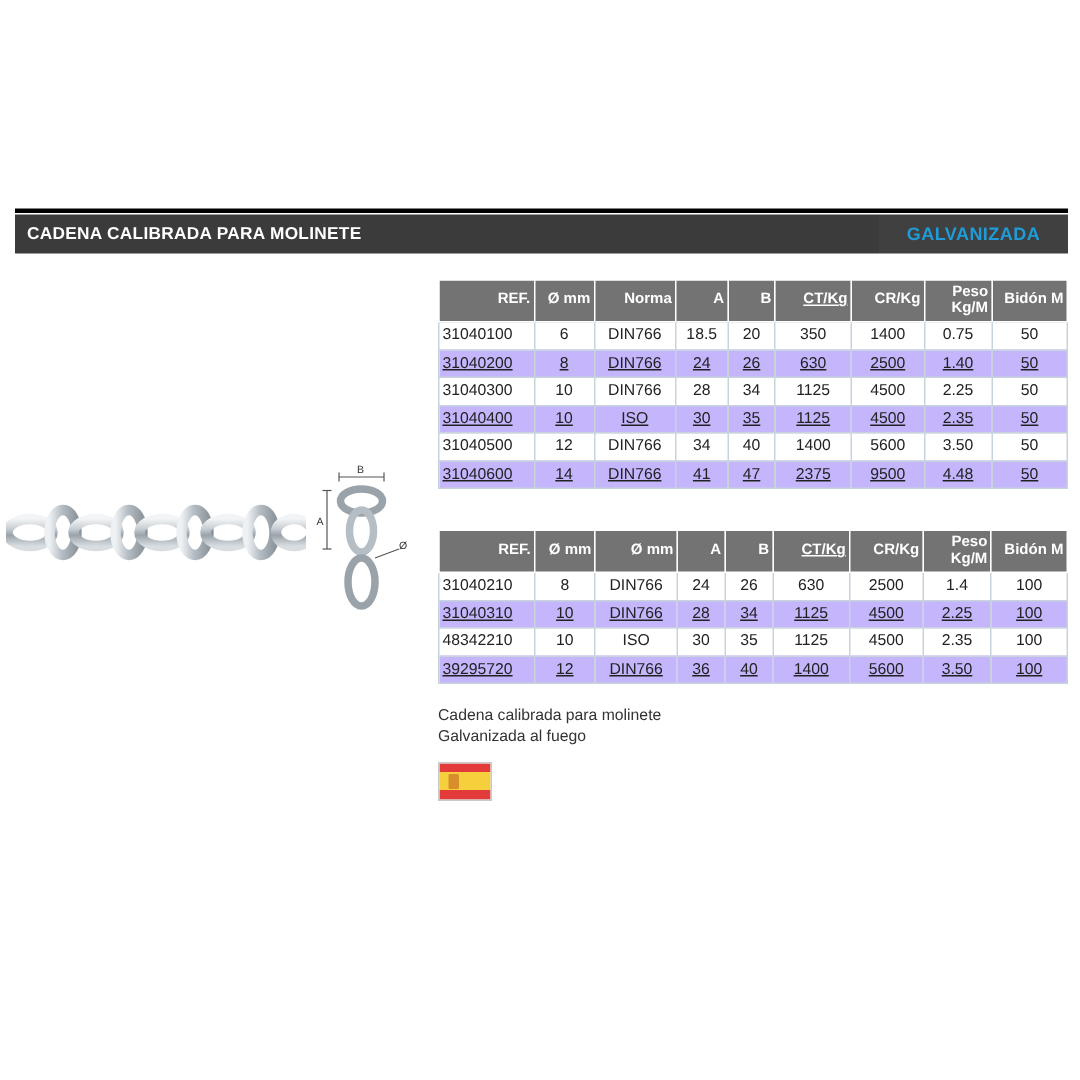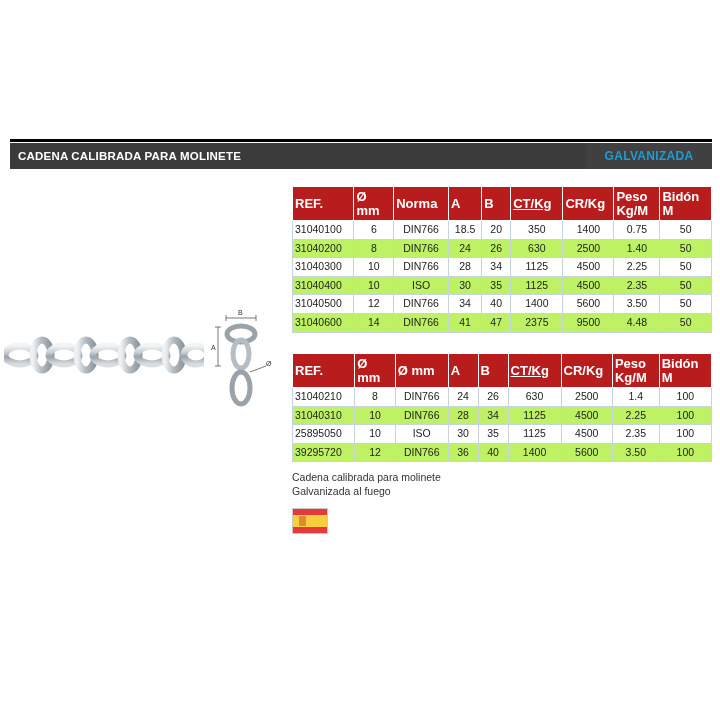--- a/index.html
+++ b/index.html
@@ -61,38 +61,39 @@
   }
 
   
   .tbl {
     position: absolute;
     border-collapse: collapse;
     font-size: 10.5px;
     color: #222222;
   }
   .tbl th {
-    background: #b91c1c;
+    background: #737373;
     color: #ffffff;
     font-weight: bold;
-    font-size: 13px;
+    font-size: 10px;
     border: 1px solid #ffffff;
     padding: 3px 2px;
-    text-align: left;
+    text-align: right;
     line-height: 1.05;
   }
   .tbl td {
     border: 1px solid #c7d3dd;
     padding: 3px 2px;
     text-align: center;
     background: #ffffff;
     line-height: 1.1;
   }
   .tbl tr.alt td {
-    background: #bef264;
+    background: #c4b5fd;
+    text-decoration: underline;
   }
   .tbl td.ref {
     text-align: left;
   }
 
   #table-one { left: 292px; top: 186px; width: 420px; }
   #table-two { left: 292px; top: 353px; width: 420px; }
 
   .w-ref   { width: 66px; }
   .w-dia   { width: 46px; }
@@ -343,21 +344,21 @@
       <td>10</td>
       <td>DIN766</td>
       <td>28</td>
       <td>34</td>
       <td>1125</td>
       <td>4500</td>
       <td>2.25</td>
       <td>100</td>
     </tr>
     <tr>
-      <td class="ref">25895050</td>
+      <td class="ref">48342210</td>
       <td>10</td>
       <td>ISO</td>
       <td>30</td>
       <td>35</td>
       <td>1125</td>
       <td>4500</td>
       <td>2.35</td>
       <td>100</td>
     </tr>
     <tr class="alt">

